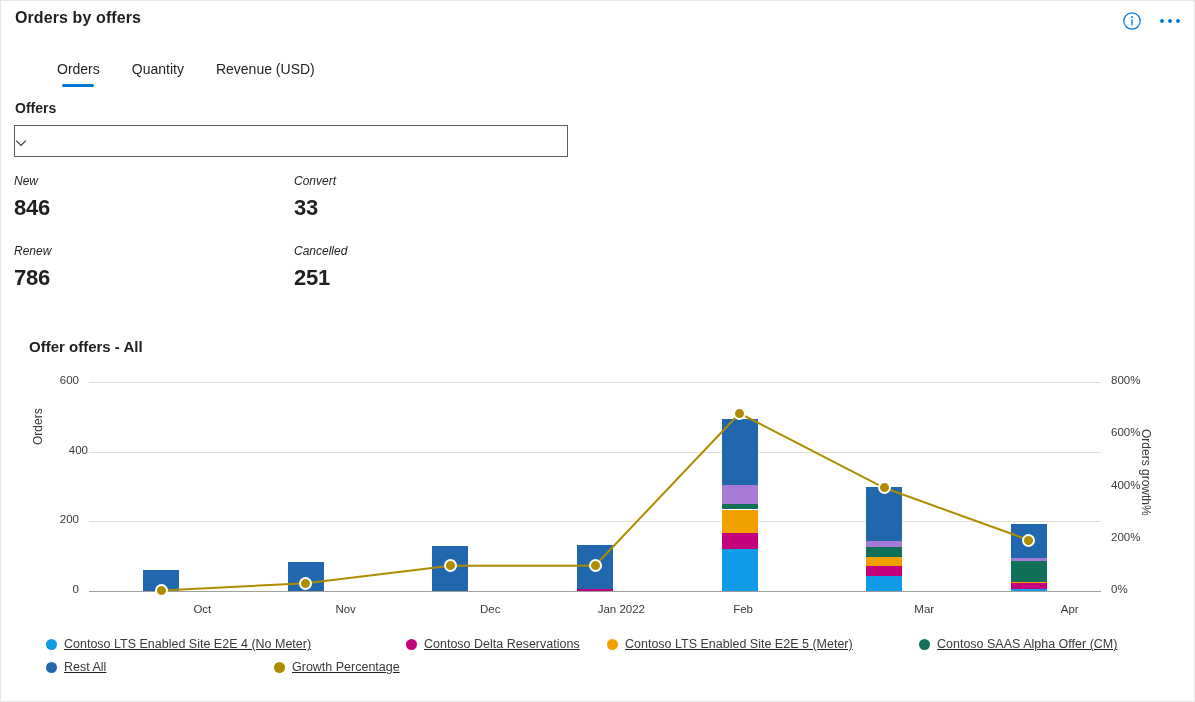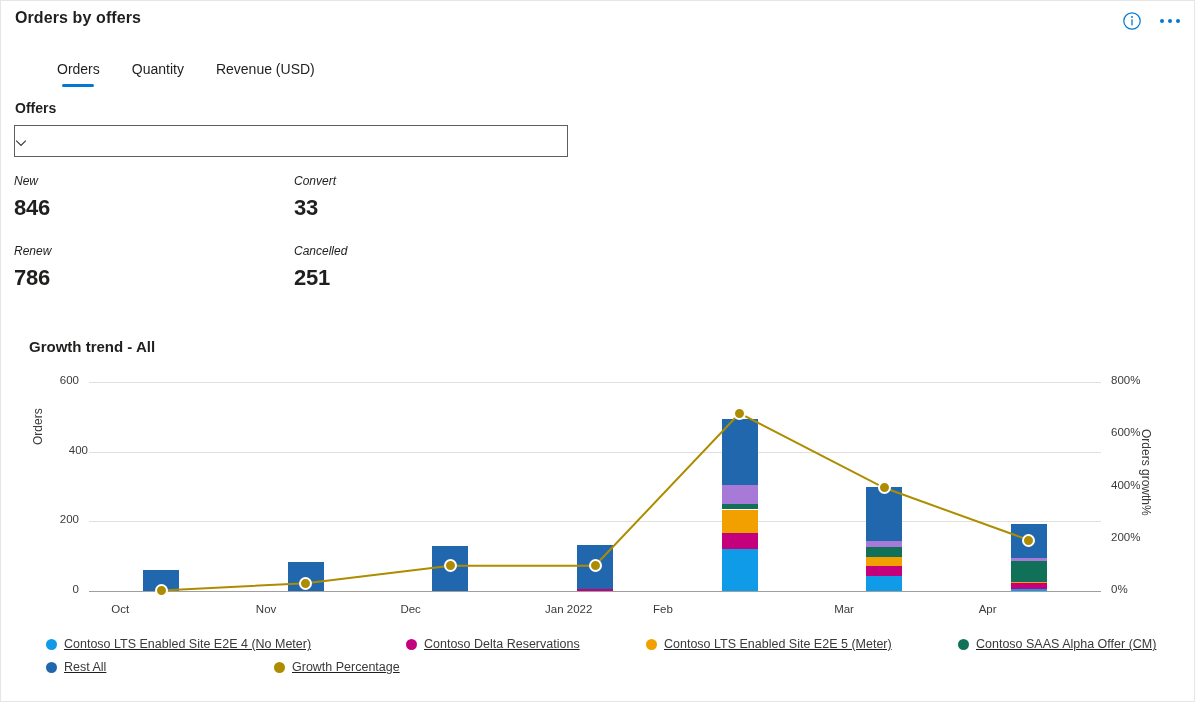--- a/index.html
+++ b/index.html
@@ -62,21 +62,21 @@
   .axis-y2-title{
     position:absolute;left:1152px;top:428px;font-size:12px;color:#3b3a39;
     transform:rotate(90deg);transform-origin:left top;white-space:nowrap;
   }
   .tick{position:absolute;font-size:11.5px;color:#3b3a39;white-space:nowrap;}
   .tick-l{text-align:right;width:36px;}
   .gridline{position:absolute;height:1px;background:#e1dfdd;}
   .axisline{position:absolute;height:1px;background:#a19f9d;}
   .bar{position:absolute;}
   .seg{position:absolute;left:0;width:100%;}
-  .xlab{position:absolute;font-size:11.5px;color:#3b3a39;text-align:left;}
+  .xlab{position:absolute;font-size:11.5px;color:#3b3a39;text-align:right;}
   .marker{position:absolute;width:13px;height:13px;border-radius:50%;box-sizing:border-box;border:2.5px solid #fff;}
   
   .legend{position:absolute;left:45px;top:636px;width:1130px;text-decoration:underline;}
   .lg-row{display:flex;}
   .lg-item{display:flex;align-items:center;gap:7px;font-size:12.5px;color:#3b3a39;white-space:nowrap;}
   .lg-dot{width:11px;height:11px;border-radius:50%;flex:0 0 auto;}
 </style>
 </head>
 <body>
 
@@ -130,21 +130,21 @@
         <div class="kpi-label">Renew</div>
         <div class="kpi-value">786</div>
       </div>
       <div class="kpi">
         <div class="kpi-label">Cancelled</div>
         <div class="kpi-value">251</div>
       </div>
     </div>
   </div>
 
-  <div class="chart-title">Growth trend - All</div>
+  <div class="chart-title">Offer offers - All</div>
   <div class="axis-y-title">Orders</div>
   <div class="axis-y2-title">Orders growth%</div>
 
   <div class="chart-area">
     <div id="plot">
         <div class="axisline" style="left: 88px; top: 224px; width: 1012px;"></div>
         <div class="tick tick-l" style="left: 42px; top: 216px;">0</div>
         <div class="gridline" style="left: 88px; top: 154.333px; width: 1012px;"></div>
         <div class="tick tick-l" style="left: 42px; top: 146.333px;">200</div>
         <div class="gridline" style="left: 88px; top: 84.6667px; width: 1012px;"></div>
@@ -212,21 +212,21 @@
         <div class="marker" style="left: 1021.21px; top: 166.556px; background: rgb(174, 140, 0);"></div>
       </div>
   </div>
 
   <div class="legend">
     <div class="lg-row">
       <div class="lg-item" style="width:360px;">
         <span class="lg-dot" style="background: rgb(15, 155, 232);"></span>
         <span>Contoso LTS Enabled Site E2E 4 (No Meter)</span>
       </div>
-      <div class="lg-item" style="width:240px;">
+      <div class="lg-item" style="width:201px;">
         <span class="lg-dot" style="background: rgb(197, 0, 124);"></span>
         <span>Contoso Delta Reservations</span>
       </div>
       <div class="lg-item" style="width:312px;">
         <span class="lg-dot" style="background: rgb(242, 160, 0);"></span>
         <span>Contoso LTS Enabled Site E2E 5 (Meter)</span>
       </div>
       <div class="lg-item">
         <span class="lg-dot" style="background: rgb(16, 113, 88);"></span>
         <span>Contoso SAAS Alpha Offer (CM)</span>

